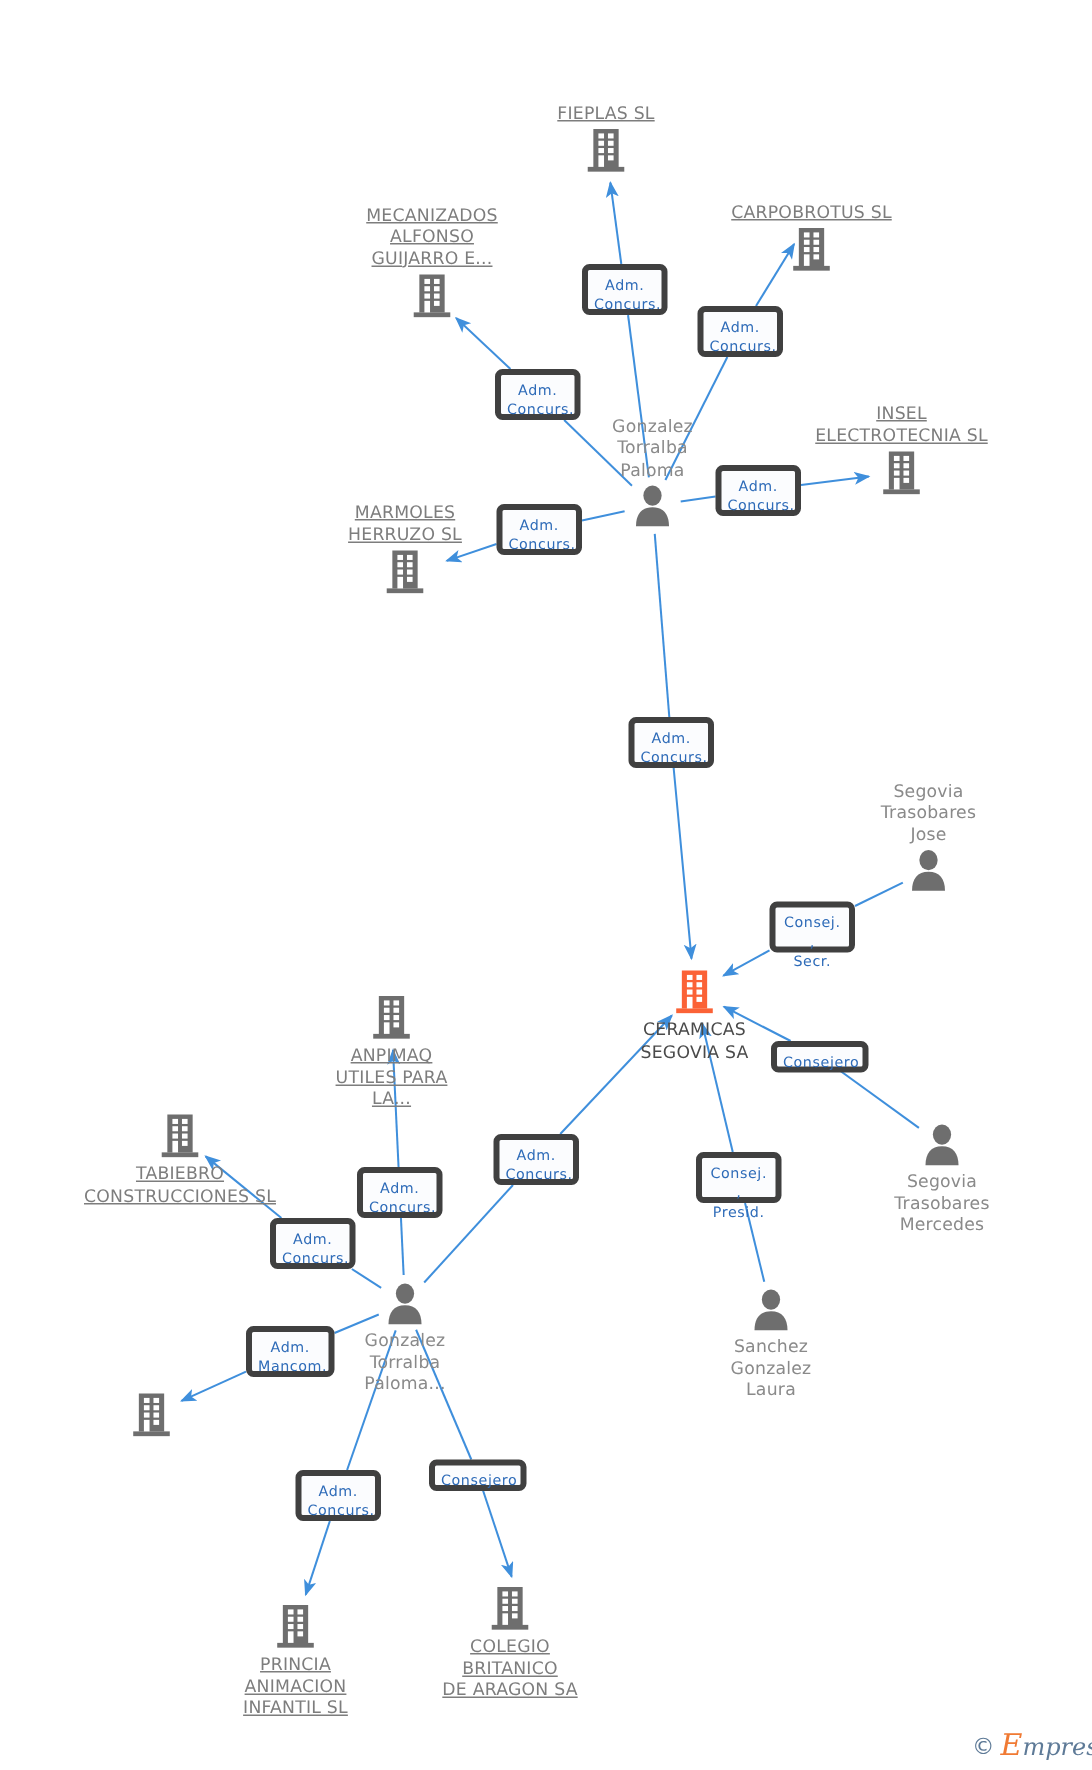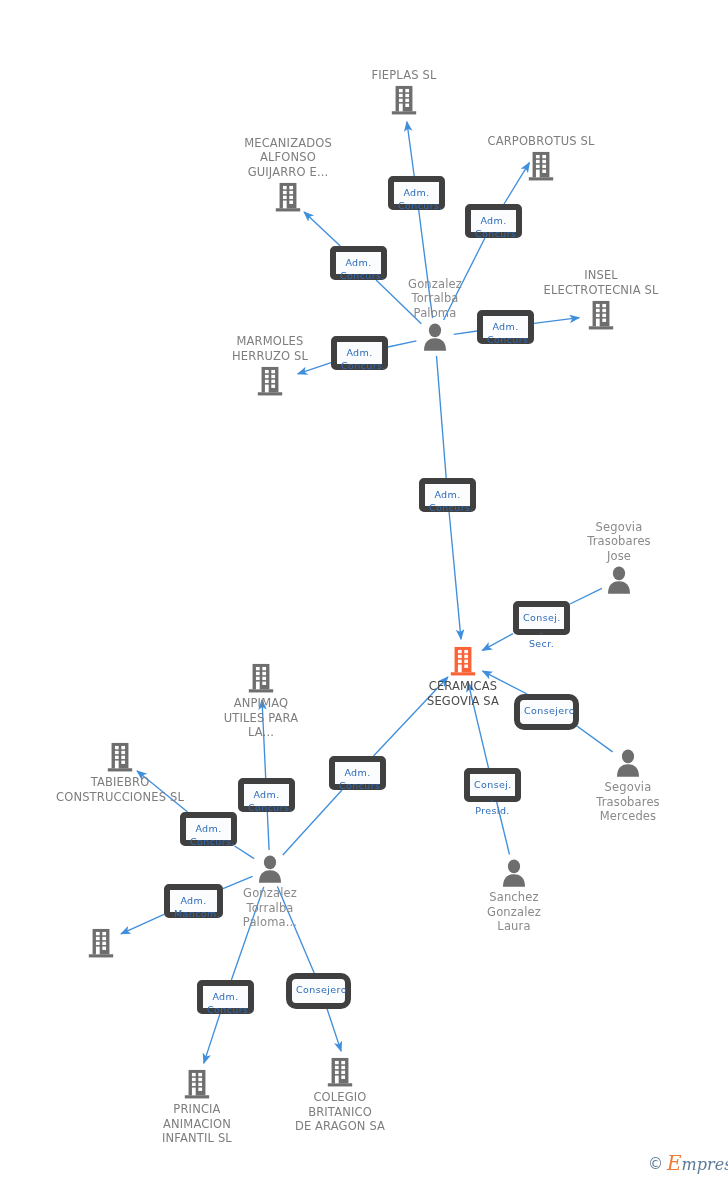--- a/index.html
+++ b/index.html
@@ -38,51 +38,51 @@
   .node .label {
     display: block;
     font-size: 11.5px;
     line-height: 14.5px;
     color: #808080;
     letter-spacing: 0.15px;
     white-space: pre-line;
   }
   .node.company .label {
     color: #7d7d7d;
+    text-decoration: underline;
   }
   .node.person .label {
     color: #8a8a8a;
   }
   .node.focus .label {
     color: #4a4a4a;
     font-weight: normal;
     font-size: 11.5px;
   }
   .node.label-above .label { margin-bottom: 2px; }
   .node.label-below .label { margin-top: 2px; }
 
   .reltag {
     position: absolute;
     box-sizing: border-box;
     background: #fbfcfe;
-    border: 6px solid #404040;
+    border: 4px solid #404040;
     border-radius: 5px;
     color: #2e6bb8;
     font-size: 9.5px;
     line-height: 13px;
     letter-spacing: 0.4px;
     text-align: center;
     padding: 4px 4px 4px 4px;
     white-space: pre-line;
     box-shadow: 0 0 0 0 rgba(0,0,0,0);
   }
   .reltag.one-line {
     padding-top: 4px;
-    padding-bottom: 20px;
-    border-radius: 10px;
+    padding-bottom: 9px;
   }
   .watermark {
     position: absolute;
     display: flex;
     align-items: center;
     gap: 4px;
   }
   .watermark .copy {
     color: #5e7a97;
     font-size: 15px;

